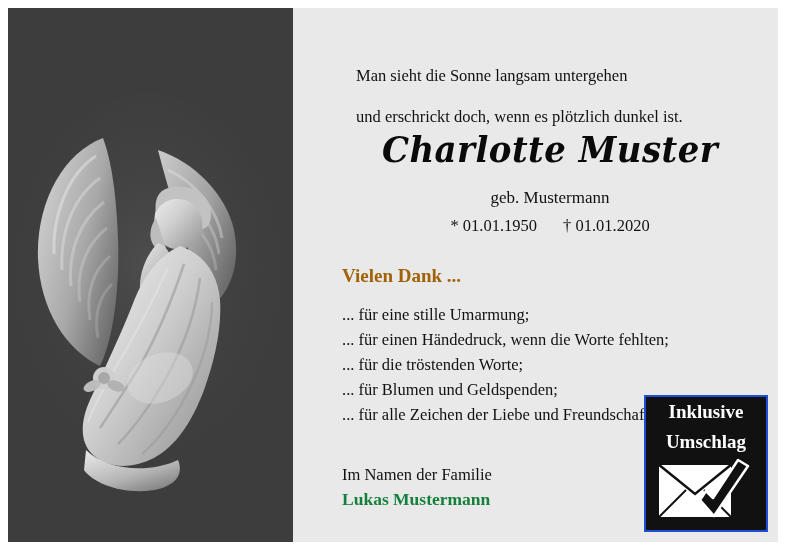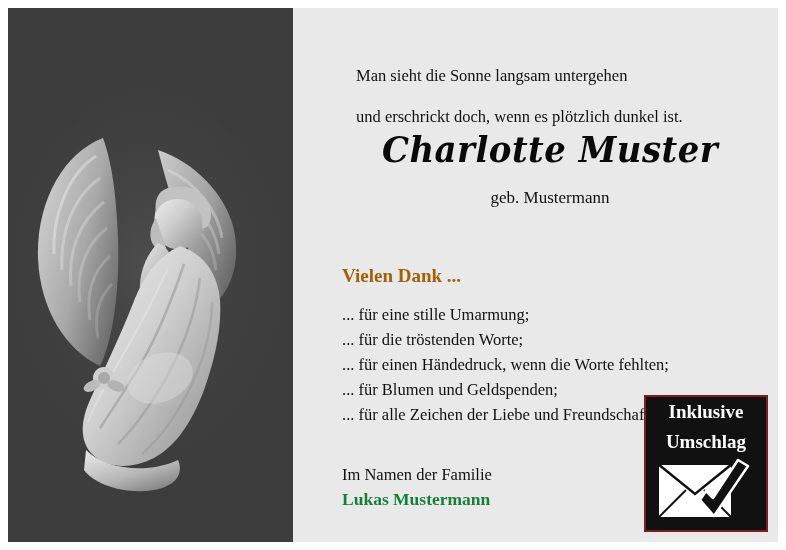--- a/index.html
+++ b/index.html
@@ -143,21 +143,21 @@
   }
 
   
   #badge {
     position: absolute;
     right: 10px;
     bottom: 10px;
     width: 124px;
     height: 137px;
     background: #111111;
-    border: 2px solid #7f1d1d;
+    border: 2px solid #1d4ed8;
     box-sizing: border-box;
     text-align: center;
   }
   #badge .badge-line1,
   #badge .badge-line2 {
     color: #ffffff;
     font-family: "Liberation Serif", serif;
     font-weight: bold;
     font-size: 19px;
     line-height: 1.08;
@@ -257,27 +257,30 @@
 
       <div class="verse">
         <div>Man sieht die Sonne langsam untergehen</div>
         <div>und erschrickt doch, wenn es plötzlich dunkel ist.</div>
       </div>
 
       <div class="name">Charlotte Muster</div>
 
       <div class="born-name">geb. Mustermann</div>
 
+      <div class="dates">
+        <span>* 01.01.1950</span><span class="sep"></span><span>† 01.01.2020</span>
+      </div>
 
       <div class="thanks-title">Vielen Dank ...</div>
 
       <div class="thanks-list">
         <div>... für eine stille Umarmung;</div>
+        <div>... für einen Händedruck, wenn die Worte fehlten;</div>
         <div>... für die tröstenden Worte;</div>
-        <div>... für einen Händedruck, wenn die Worte fehlten;</div>
         <div>... für Blumen und Geldspenden;</div>
         <div>... für alle Zeichen der Liebe und Freundschaft.</div>
       </div>
 
       <div class="family-intro">Im Namen der Familie</div>
       <div class="family-name">Lukas Mustermann</div>
 
     </div>
 
     <div id="badge">

